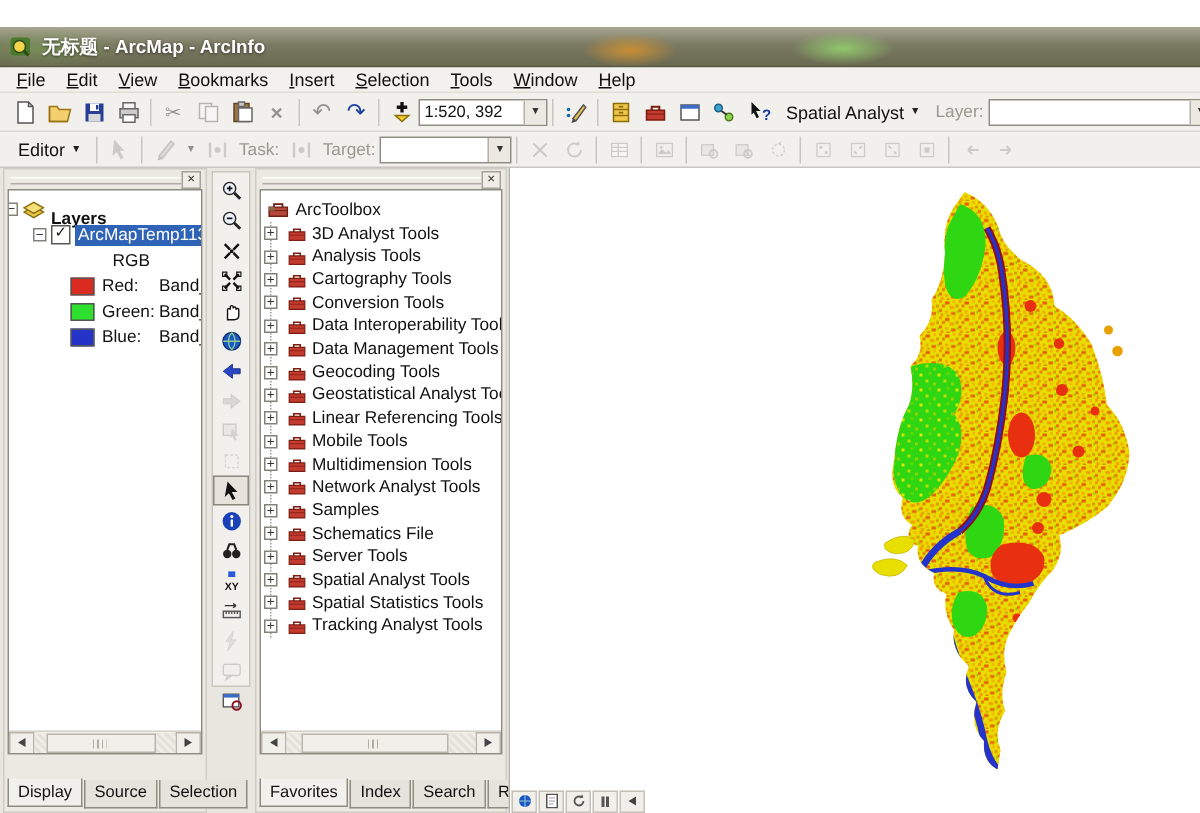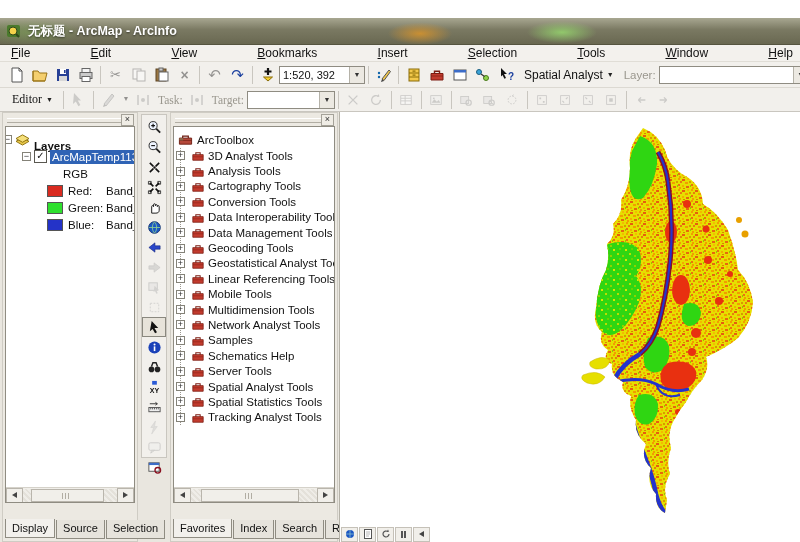--- a/index.html
+++ b/index.html
@@ -9,27 +9,27 @@
   
   .titlebar{position:absolute;left:0;top:18px;width:800px;height:27px;display:flex;align-items:center;gap:6px;padding:0 6px;box-sizing:border-box;
     background:
       radial-gradient(46px 16px at 420px 60%, rgba(222,150,40,.8), rgba(222,150,40,0) 70%),
       radial-gradient(50px 16px at 562px 55%, rgba(150,214,110,.85), rgba(150,214,110,0) 70%),
       radial-gradient(70px 18px at 30px 55%, rgba(120,165,80,.5), rgba(120,165,80,0) 75%),
       linear-gradient(#a8a791,#7a7962 45%,#696851);
     border-bottom:1px solid #55543f;}
   .title-text{color:#fff;font-weight:bold;font-size:12.5px;text-shadow:0 1px 2px rgba(0,0,0,.55);}
   
-  .menubar{position:absolute;left:0;top:45px;width:800px;height:17px;background:#f3f1ed;border-bottom:1px solid #e0ddd6;display:flex;align-items:center;padding-left:4px;box-sizing:border-box;justify-content:space-between;}
+  .menubar{position:absolute;left:0;top:45px;width:800px;height:17px;background:#f3f1ed;border-bottom:1px solid #e0ddd6;display:flex;align-items:center;padding-left:4px;box-sizing:border-box;}
   .menu-item{padding:1px 7px;cursor:default;}
   .menu-item::first-letter{text-decoration:underline;}
   
   .tbar{position:absolute;left:0;width:800px;background:#f2f0ec;display:flex;align-items:center;box-sizing:border-box;padding-left:5px;}
   .tbar.row1{top:62px;height:26px;border-bottom:1px solid #dcd9d2;}
-  .tbar.row2{top:88px;height:24px;border-bottom:1px solid #c9c6bf;font-family:Liberation Serif, serif;}
+  .tbar.row2{top:88px;height:24px;border-bottom:1px solid #c9c6bf;}
   .tbtn{width:21px;height:20px;display:flex;align-items:center;justify-content:center;flex:0 0 auto;border:1px solid transparent;}
   .disabled{opacity:.42;filter:grayscale(1);}
   .sep{width:1px;height:18px;background:#c9c6bf;margin:0 3px;flex:0 0 auto;}
   .glyph{font-size:13px;line-height:1;}
   .combo{height:18px;background:#fff;border:1px solid #8f8c82;display:flex;align-items:center;flex:0 0 auto;box-sizing:border-box;}
   .combo .ctext{flex:1;padding:2px 3px;font-size:11px;white-space:nowrap;overflow:hidden;}
   .combo .carrow{width:14px;align-self:stretch;background:#ece9e2;border-left:1px solid #b5b2a8;display:flex;align-items:center;justify-content:center;font-size:7px;color:#333;}
   .ddbtn{display:flex;align-items:center;gap:4px;padding:1px 6px;height:20px;border:1px solid transparent;flex:0 0 auto;}
   .ddbtn .dd{font-size:7px;color:#222;}
   .glabel{color:#9a978e;margin:0 3px;flex:0 0 auto;font-size:11.5px;}
@@ -366,21 +366,21 @@
               </svg>
           </span>
           <span class="layers-root">Layers</span>
         </div>
         <div class="trow indent1">
           <span class="ebox">−</span>
           <span class="chk">✓</span>
           <span class="lyr-sel">ArcMapTemp1130941</span>
         </div>
         <div class="trow indent2">
-          <span style="margin-left:0;padding-left:28px;">RGB</span>
+          <span style="margin-left:12px;padding-left:28px;">RGB</span>
         </div>
         <div>
 
             <div class="trow indent3" style="margin-left:38px;">
               <span class="swatch" style="background: rgb(217, 43, 32);"></span>
               <span class="band-label">Red:</span>
               <span>Band_1</span>
             </div>
 
             <div class="trow indent3" style="margin-left:38px;">
@@ -709,21 +709,21 @@
 
             <div class="tbx-row">
               <span class="ebox">+</span>
               <span>
                 <svg width="14" height="13" viewBox="0 0 16 15">
                   <path d="M2 6.5h12V13H2z" fill="#c23b2e" stroke="#7c1d12" stroke-width=".9"></path>
                   <path d="M5.5 6.5V4.4h5v2.1" fill="none" stroke="#7c1d12" stroke-width="1.2"></path>
                   <path d="M2 9h12" stroke="#7c1d12" stroke-width=".6"></path>
                 </svg>
               </span>
-              <span class="tbx-label">Schematics Help</span>
+              <span class="tbx-label">Schematics File</span>
             </div>
 
             <div class="tbx-row">
               <span class="ebox">+</span>
               <span>
                 <svg width="14" height="13" viewBox="0 0 16 15">
                   <path d="M2 6.5h12V13H2z" fill="#c23b2e" stroke="#7c1d12" stroke-width=".9"></path>
                   <path d="M5.5 6.5V4.4h5v2.1" fill="none" stroke="#7c1d12" stroke-width="1.2"></path>
                   <path d="M2 9h12" stroke="#7c1d12" stroke-width=".6"></path>
                 </svg>

